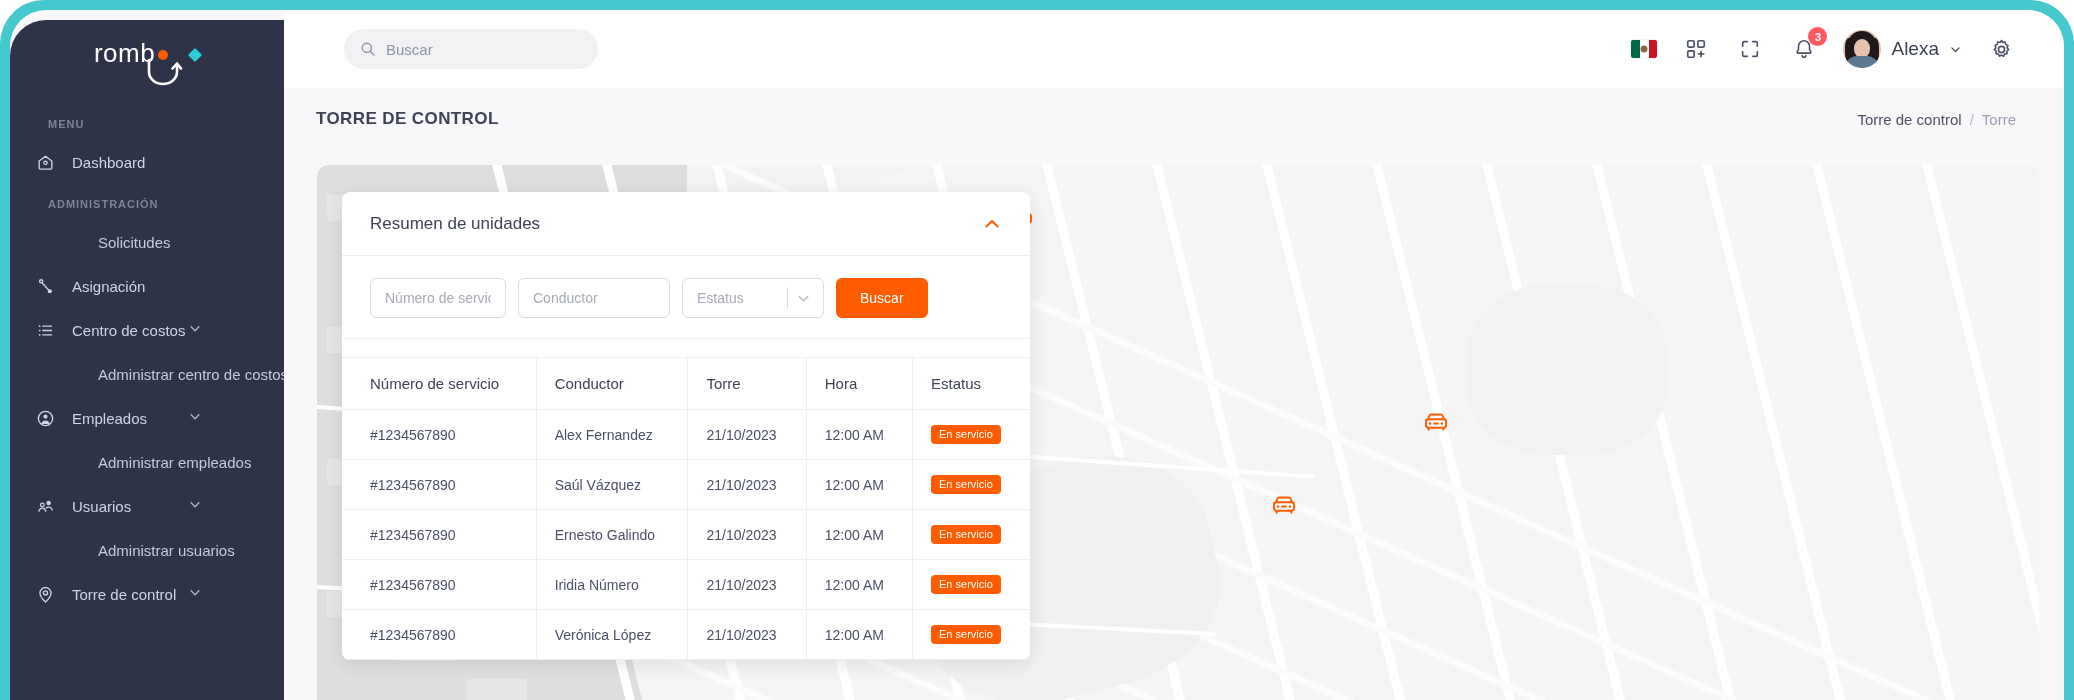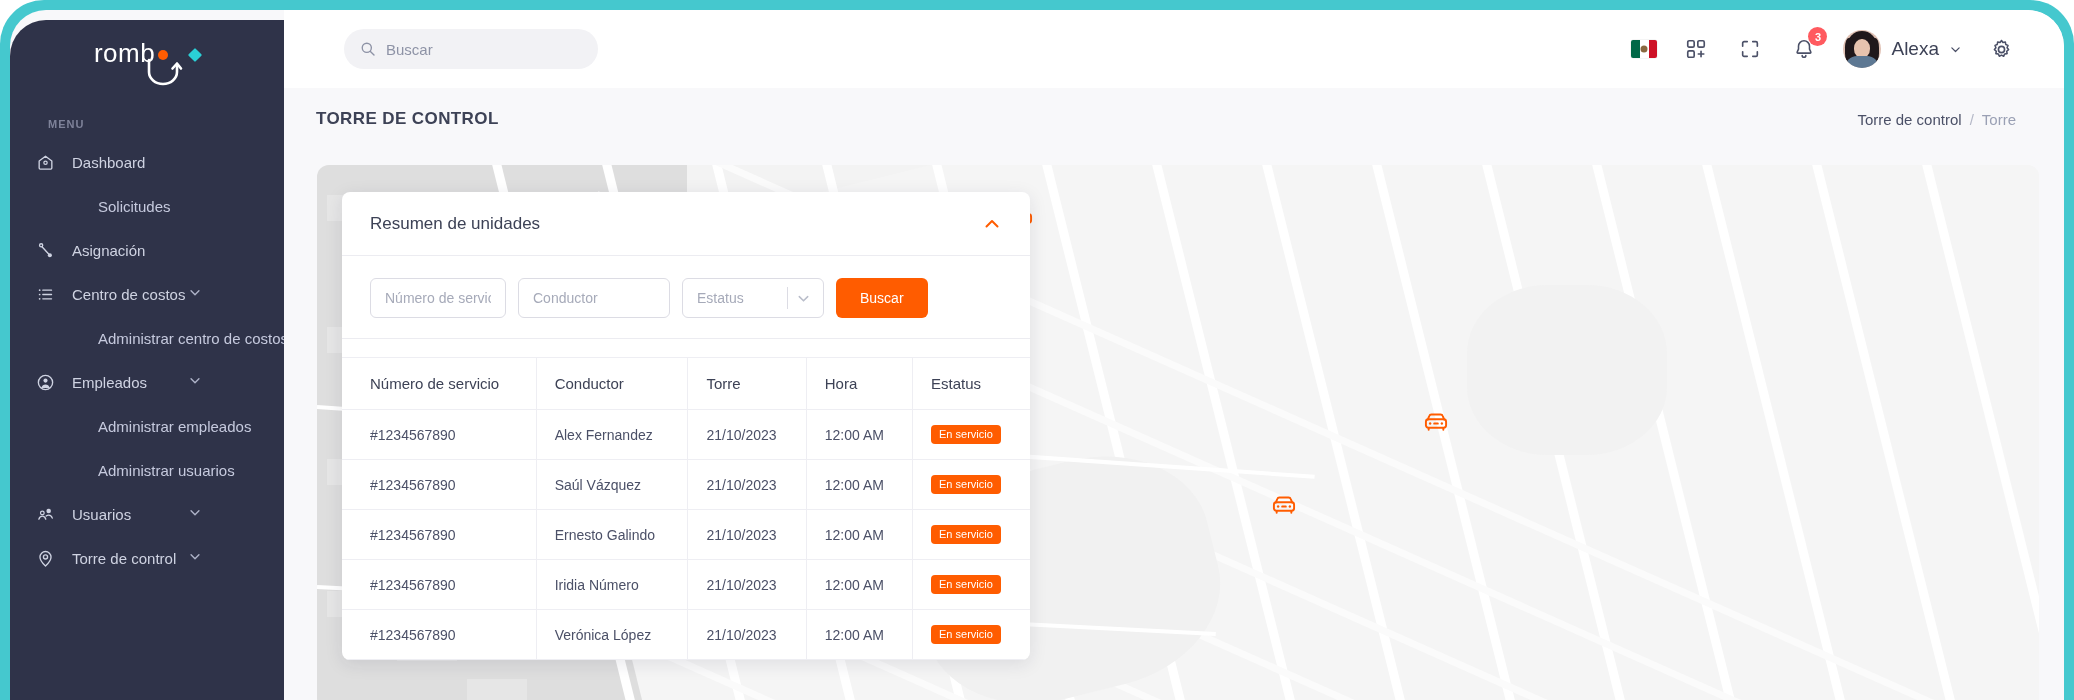--- a/index.html
+++ b/index.html
@@ -376,20 +376,21 @@
           <div class="menu-label">MENU</div>
           <div class="nav-item">
             <span class="ico">
               <svg width="19" height="19" viewBox="0 0 24 24" fill="none">
                 <path d="M4 10.2L12 4l8 6.2V19a1.3 1.3 0 01-1.3 1.3H5.3A1.3 1.3 0 014 19z" stroke="currentColor" stroke-width="1.7" stroke-linejoin="round"></path>
                 <circle cx="12" cy="12.3" r="2.1" stroke="currentColor" stroke-width="1.6"></circle>
               </svg>
             </span>
             <span class="nav-label">Dashboard</span>
           </div>
+          <div class="menu-label">ADMINISTRACIÓN</div>
           <div class="nav-item sub">
             <span class="nav-label">Solicitudes</span>
           </div>
           <div class="nav-item">
             <span class="ico">
               <svg width="19" height="19" viewBox="0 0 24 24" fill="none">
                 <circle cx="6.5" cy="5.5" r="2" stroke="currentColor" stroke-width="1.7"></circle>
                 <path d="M7.6 7.3L16 16.5" stroke="currentColor" stroke-width="1.7" stroke-linecap="round"></path>
                 <circle cx="17.5" cy="18" r="2.6" fill="currentColor"></circle>
               </svg>
@@ -422,36 +423,36 @@
               </svg>
             </span>
             <span class="nav-label">Empleados</span>
             <span class="chev"><svg width="14" height="14" viewBox="0 0 16 16" fill="none">
                 <path d="M3.5 6L8 10.5L12.5 6" stroke="currentColor" stroke-width="1.6" stroke-linecap="round" stroke-linejoin="round"></path>
               </svg></span>
           </div>
           <div class="nav-item sub">
             <span class="nav-label">Administrar empleados</span>
           </div>
-          <div class="nav-item sub">
-            <span class="nav-label">Administrar usuarios</span>
-          </div>
           <div class="nav-item">
             <span class="ico">
               <svg width="19" height="19" viewBox="0 0 24 24" fill="none">
                 <circle cx="8" cy="10" r="2.3" stroke="currentColor" stroke-width="1.6"></circle>
                 <path d="M3.6 18c.7-2.6 2.4-3.9 4.4-3.9S11.7 15.4 12.4 18" stroke="currentColor" stroke-width="1.6" stroke-linecap="round"></path>
                 <circle cx="16" cy="7.6" r="2.9" fill="currentColor"></circle>
                 <path d="M12.8 14c1-.9 2.2-1.3 3.4-1.3 2 0 3.7 1.3 4.4 3.9" stroke="currentColor" stroke-width="1.6" stroke-linecap="round"></path>
               </svg>
             </span>
             <span class="nav-label">Usuarios</span>
             <span class="chev"><svg width="14" height="14" viewBox="0 0 16 16" fill="none">
                 <path d="M3.5 6L8 10.5L12.5 6" stroke="currentColor" stroke-width="1.6" stroke-linecap="round" stroke-linejoin="round"></path>
               </svg></span>
+          </div>
+          <div class="nav-item sub">
+            <span class="nav-label">Administrar usuarios</span>
           </div>
           <div class="nav-item">
             <span class="ico">
               <svg width="19" height="19" viewBox="0 0 24 24" fill="none">
                 <path d="M12 21.5s7-6.3 7-11.3A7 7 0 005 10.2c0 5 7 11.3 7 11.3z" stroke="currentColor" stroke-width="1.7" stroke-linejoin="round"></path>
                 <circle cx="12" cy="10" r="2.6" stroke="currentColor" stroke-width="1.7"></circle>
               </svg>
             </span>
             <span class="nav-label">Torre de control</span>
             <span class="chev"><svg width="14" height="14" viewBox="0 0 16 16" fill="none">

